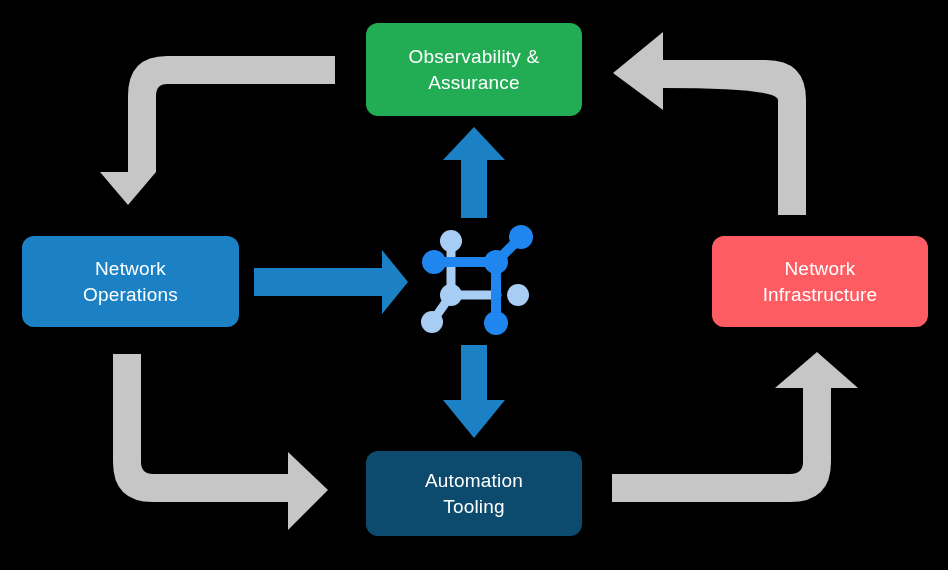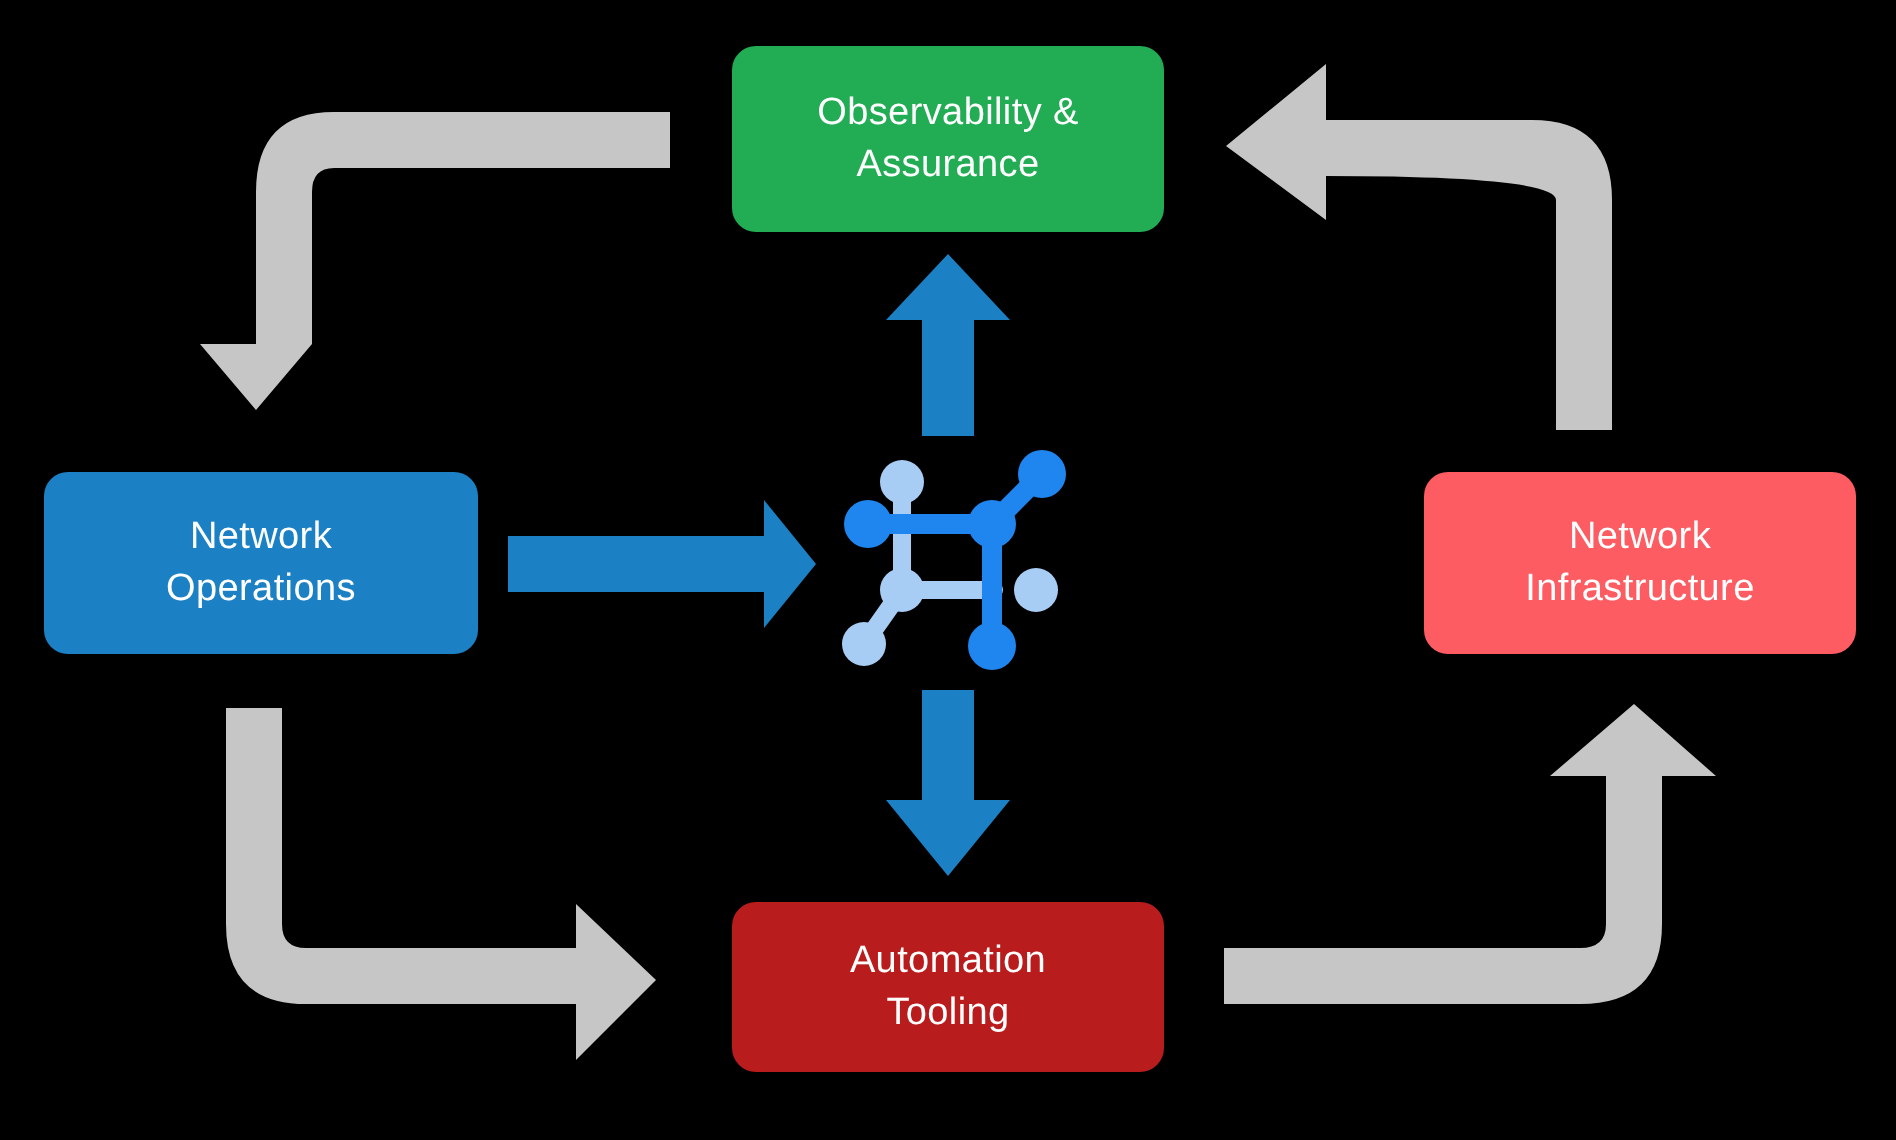--- a/index.html
+++ b/index.html
@@ -28,21 +28,21 @@
     font-weight: 400;
     letter-spacing: 0.2px;
     box-sizing: border-box;
     padding: 6px 10px;
   }
   .node-label { display: block; white-space: pre-line; }
 
   #box-observability { left: 366px; top: 23px;  width: 216px; height: 93px; background: #22ad55; }
   #box-operations    { left: 22px;  top: 236px; width: 217px; height: 91px; background: #1b81c4; }
   #box-infrastructure{ left: 712px; top: 236px; width: 216px; height: 91px; background: #fd5c62; }
-  #box-automation    { left: 366px; top: 451px; width: 216px; height: 85px; background: #b91c1c; }
+  #box-automation    { left: 366px; top: 451px; width: 216px; height: 85px; background: #0c4a6e; }
 
   .svg-layer {
     position: absolute;
     left: 0; top: 0;
     width: 948px;
     height: 570px;
     pointer-events: none;
   }
   .svg-layer > * { pointer-events: auto; }
 </style>

